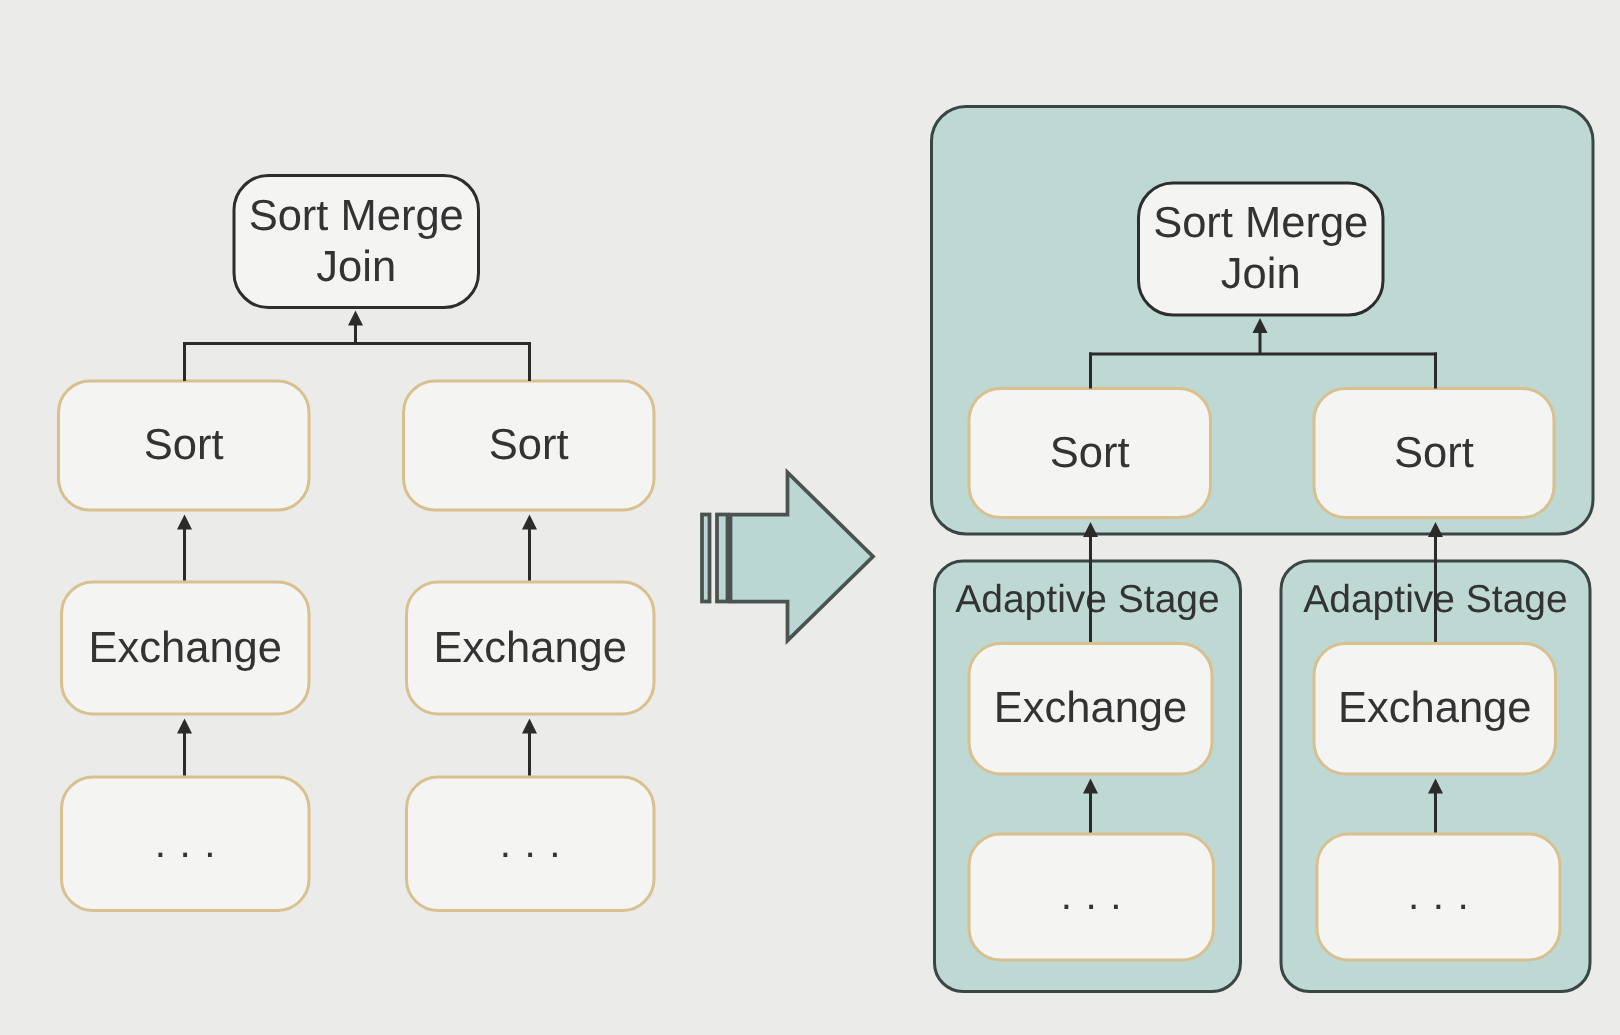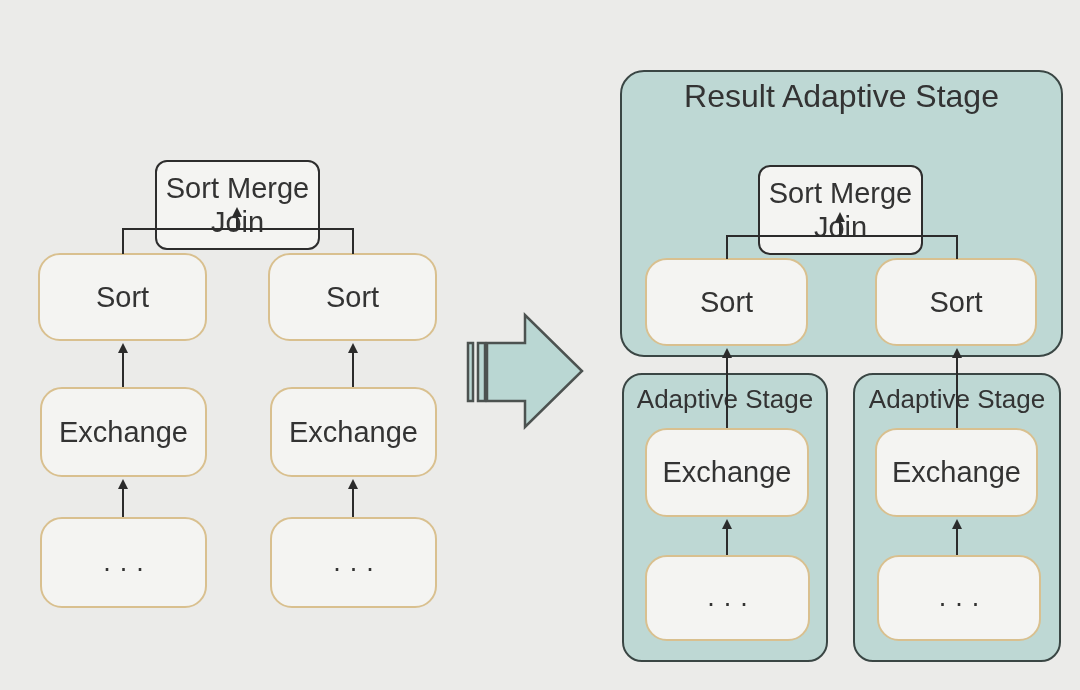--- a/index.html
+++ b/index.html
@@ -26,21 +26,21 @@
     position: absolute;
     display: flex; align-items: center; justify-content: center;
     text-align: center;
     background: var(--node-fill);
     color: var(--text);
     font-size: 29px; line-height: 1.18;
     z-index: 2;
     box-sizing: border-box;
   }
   .node.tan  { border: 2.5px solid var(--tan-border);  border-radius: 22px; }
-  .node.dark { border: 2.5px solid var(--dark-border); border-radius: 12px; margin-top: 44px; }
+  .node.dark { border: 2.5px solid var(--dark-border); border-radius: 24px; }
   .dots-label { letter-spacing: 9px; padding-left: 9px; font-size: 27px; }
   .stagebox {
     position: absolute;
     background: var(--stage-fill);
     border: 2.5px solid var(--stage-border);
     box-sizing: border-box;
     z-index: 0;
   }
   .stage-title {
     position: absolute;
@@ -110,21 +110,20 @@
     <span class="dots-label">...</span>
   </div>
 
   <svg class="transform-arrow" style="left:455px; top:312px;" width="130" height="118" viewBox="0 0 130 118">
     <rect class="shape" x="13" y="31" width="5" height="58" stroke-width="2.5"></rect>
     <rect class="shape" x="23" y="31" width="7" height="58" stroke-width="2.5"></rect>
     <polygon class="shape" points="32,31 70,31 70,3 127,59 70,115 70,89 32,89" stroke-width="2.5"></polygon>
   </svg>
 
   <div class="stagebox" style="left:620px; top:70px; width:443px; height:287px; border-radius:24px;"></div>
-  <div class="stage-title" style="left:620px; top:78px; width:443px; font-size:32px;">Result Adaptive Stage</div>
 
   <div class="node dark" style="left:758px; top:121px; width:165px; height:90px;">
     <span>Sort Merge Join</span>
   </div>
 
   <div class="arrowhead" style="left:835px; top:212px;"></div>
   <div class="line" style="left:839px; top:220px; width:2px; height:16px;"></div>
   <div class="line" style="left:726px; top:235px; width:232px; height:2px;"></div>
   <div class="line" style="left:726px; top:235px; width:2px; height:24px;"></div>
   <div class="line" style="left:956px; top:235px; width:2px; height:24px;"></div>

